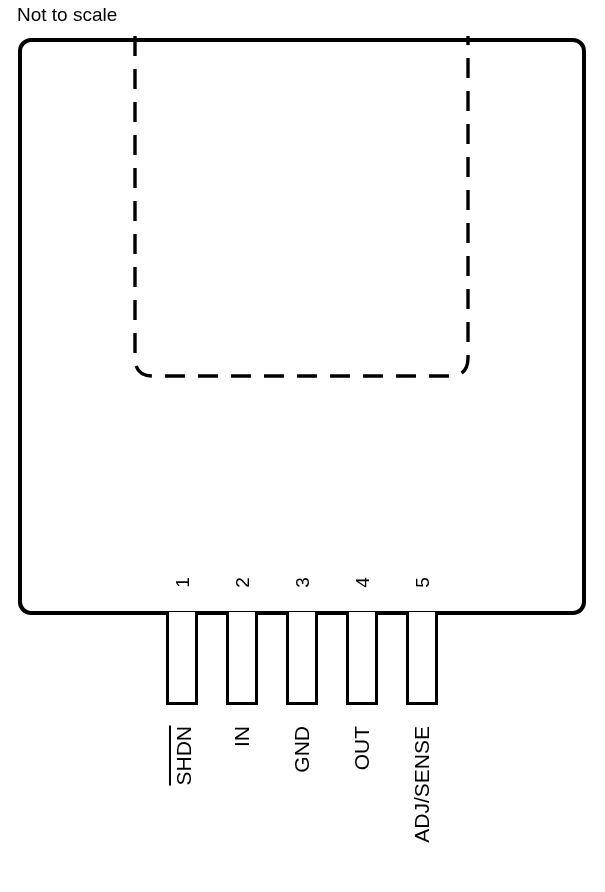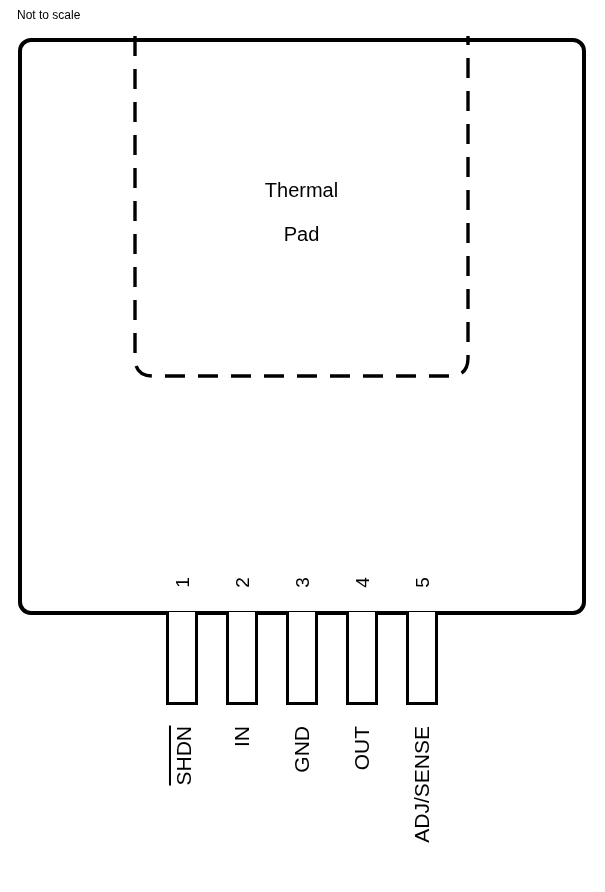--- a/index.html
+++ b/index.html
@@ -19,21 +19,21 @@
     height: 892px;
     overflow: hidden;
     background: #ffffff;
   }
 
   
   .caption {
     position: absolute;
     left: 17px;
     top: 3px;
-    font-size: 12px;
+    font-size: 19px;
     line-height: 24px;
     color: #000000;
     white-space: nowrap;
   }
 
   
   .package-body {
     position: absolute;
     left: 18px;
     top: 38px;
@@ -171,24 +171,20 @@
     <svg class="thermal-pad-svg" viewBox="0 0 337 342" preserveAspectRatio="none">
       <path class="thermal-pad-path" d="M 2 0
                L 2 322
                Q 2 340 20 340
                L 317 340
                Q 335 340 335 322
                L 335 0"></path>
     </svg>
   </div>
 
-  <div class="thermal-pad-label">
-    <span>Thermal</span>
-    <span>Pad</span>
-  </div>
 
   <div class="pin p1"></div>
   <div class="pin p2"></div>
   <div class="pin p3"></div>
   <div class="pin p4"></div>
   <div class="pin p5"></div>
 
   <div class="pin-number p1">
     <span>1</span>
   </div>

